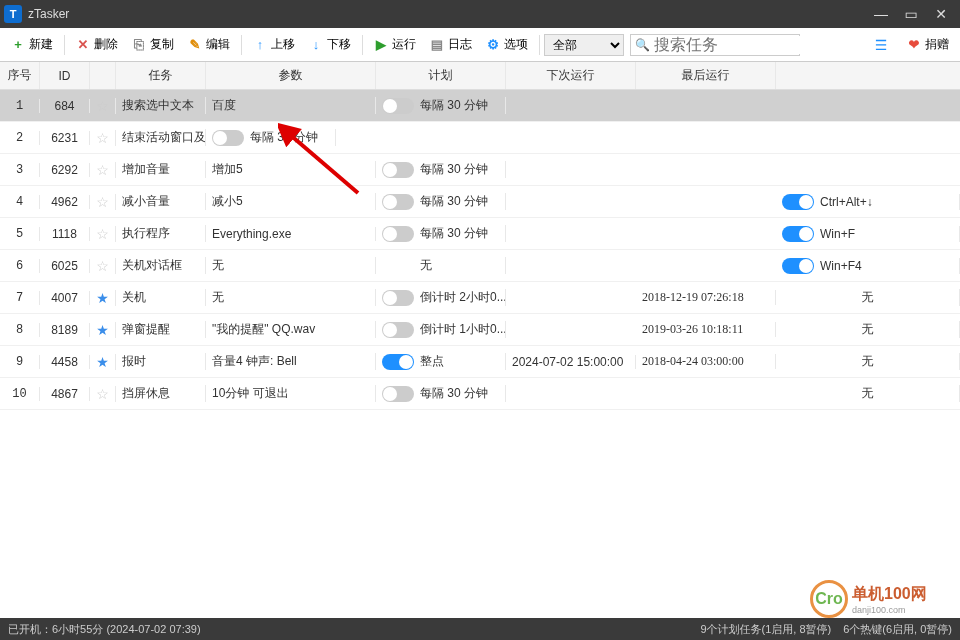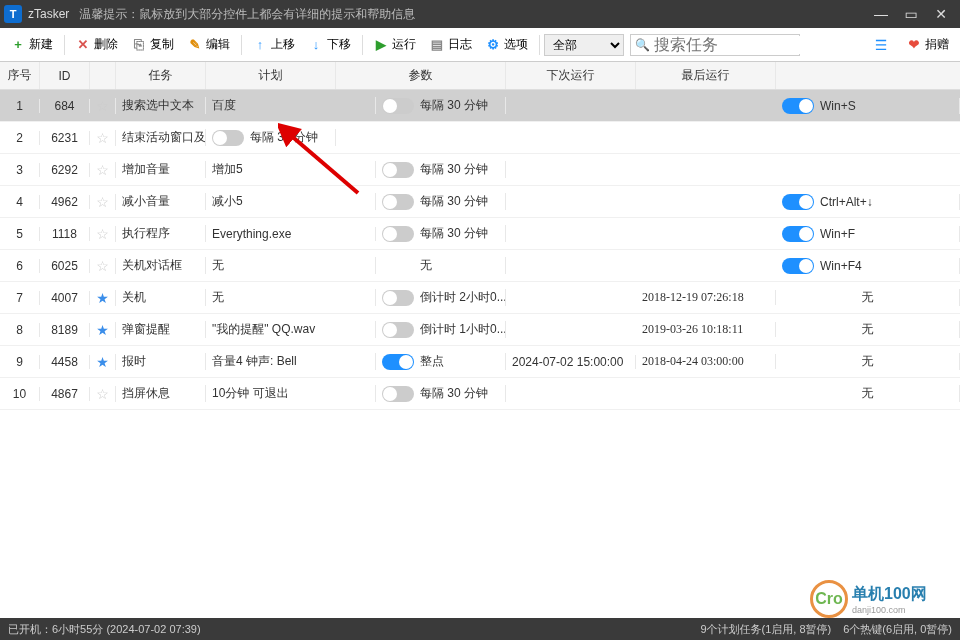--- a/index.html
+++ b/index.html
@@ -16,21 +16,21 @@
 .sep { width: 1px; height: 20px; background: #ddd; margin: 0 4px; }
 .filter-sel { width: 80px; height: 22px; border: 1px solid #ccc; padding: 0 4px; font-size: 12px; margin-right: 6px; }
 .search { display: flex; align-items: center; border: 1px solid #ccc; height: 22px; width: 170px; padding: 0 4px; }
 .search input { border: none; outline: none; flex: 1; font-size: 16px; }
 .search .sicon { color: #999; margin-right: 4px; }
 .toolbar-right { margin-left: auto; display: flex; align-items: center; gap: 6px; }
 .iconbtn { width: 26px; height: 22px; display: flex; align-items: center; justify-content: center; cursor: pointer; border-radius: 2px; font-size: 14px; }
 .table-head { height: 28px; background: #f5f5f5; border-bottom: 1px solid #ddd; display: flex; font-size: 12px; color: #333; }
 .th, .td { display: flex; align-items: center; padding: 0 6px; border-right: 1px solid #e8e8e8; white-space: nowrap; overflow: hidden; text-overflow: ellipsis; }
 .th { justify-content: center; }
-.c-seq { width: 40px; justify-content: center; }
+.c-seq { width: 40px; justify-content: center; font-family: Liberation Mono, monospace; }
 .c-id { width: 50px; justify-content: center; }
 .c-star { width: 26px; justify-content: center; padding: 0; }
 .c-task { width: 90px; }
 .c-param { width: 170px; }
 .c-plan { width: 130px; }
 .c-next { width: 130px; }
 .c-last { width: 140px; font-family: Liberation Serif, serif; }
 .c-hot { flex: 1; }
 .table-body { height: 530px; overflow: auto; }
 .row { height: 32px; display: flex; font-size: 12px; color: #333; align-items: center; border-bottom: 1px solid #f0f0f0; cursor: pointer; }
@@ -40,32 +40,31 @@
 .toggle { width: 32px; height: 16px; background: #ccc; border-radius: 8px; position: relative; cursor: pointer; margin-right: 6px; flex-shrink: 0; }
 .toggle .knob { width: 14px; height: 14px; background: #fff; border-radius: 50%; position: absolute; top: 1px; left: 1px; transition: left .1s; }
 .toggle.on { background: #1e90ff; }
 .toggle.on .knob { left: 17px; }
 .hotkey-cell { display: flex; align-items: center; }
 .hotkey-cell.center { justify-content: center; }
 .statusbar { position: absolute; bottom: 0; left: 0; right: 0; height: 22px; background: #3a3a3a; color: #ccc; font-size: 11px; display: flex; align-items: center; padding: 0 8px; }
 .statusbar .spacer { flex: 1; }
 .watermark { position: absolute; right: 10px; bottom: 21px; width: 140px; height: 40px; display:flex; align-items:center; gap:4px; opacity:.85; pointer-events:none; }
 .watermark .circ { width:38px; height:38px; border:3px solid #e67e22; border-radius:50%; display:flex; align-items:center; justify-content:center; color:#5a3; font-size:16px; font-weight:bold; }
-.watermark .txt { font-size:16px; font-weight:bold; color:#0369a1; }
+.watermark .txt { font-size:16px; font-weight:bold; color:#c2410c; }
 .watermark .sub { font-size:9px; color:#888; }
 .arrow { position: absolute; left: 278px; top: 123px; pointer-events: none; }
 .c-plan .td-flex { display: flex; align-items: center; width: 100%; }
 </style>
 </head>
 <body>
 
 <div class="titlebar">
   <div class="app-icon">T</div>
   <div class="title">zTasker</div>
-  <div class="hint">温馨提示：鼠标放到大部分控件上都会有详细的提示和帮助信息</div>
   <div class="spacer"></div>
   <div class="win-btn">—</div>
   <div class="win-btn">▭</div>
   <div class="win-btn">✕</div>
 </div>
 
 <div class="toolbar">
   <div class="tool">
       <span class="ico" style="color:#2e9e2e">+</span>
       <span>新建</span>
@@ -118,22 +117,22 @@
         <span>捐赠</span>
       </div>
   </div>
 </div>
 
 <div class="table-head">
   <div class="th c-seq">序号</div>
   <div class="th c-id">ID</div>
   <div class="th c-star"></div>
   <div class="th c-task">任务</div>
+  <div class="th c-param">参数</div>
   <div class="th c-plan">计划</div>
-  <div class="th c-param">参数</div>
   <div class="th c-next">下次运行</div>
   <div class="th c-last">最后运行</div>
 </div>
 
 <div class="table-body" id="tbody">
     <div class="row sel">
       <div class="td c-seq">1</div>
       <div class="td c-id">684</div>
       <div class="td c-star">
         <span class="star ">☆</span>
@@ -143,26 +142,20 @@
       <div class="td c-plan">
         <div class="td-flex">
           <div class="toggle ">
             <div class="knob"></div>
           </div>
           <span>每隔 30 分钟</span>
         </div>
       </div>
       <div class="td c-next"></div>
       <div class="td c-last"></div>
-      <div class="td c-hot hotkey-cell">
-        <div class="toggle on">
-          <div class="knob"></div>
-        </div>
-        <span>Win+S</span>
-      </div>
     </div>
     <div class="row">
       <div class="td c-seq">2</div>
       <div class="td c-id">6231</div>
       <div class="td c-star">
         <span class="star ">☆</span>
       </div>
       <div class="td c-task">结束活动窗口及...</div>
       <div class="td c-plan">
         <div class="td-flex">

